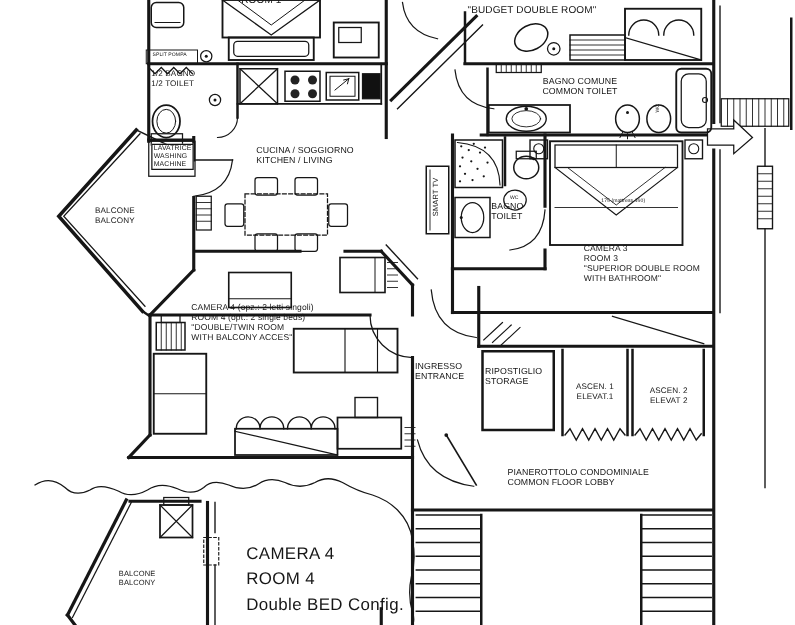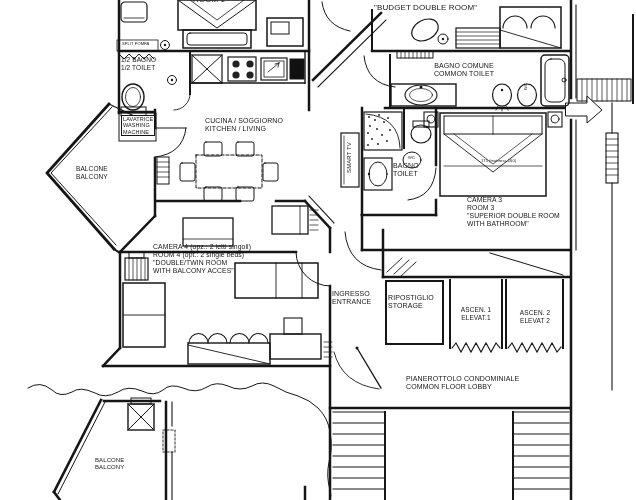--- a/index.html
+++ b/index.html
@@ -307,15 +307,18 @@
 <div class="lbl l7" style="left:388px;top:294px;">RIPOSTIGLIO
 STORAGE</div>
 <div class="lbl ctr" style="left:453px;top:306px;width:46px;">ASCEN. 1
 ELEVAT.1</div>
 <div class="lbl ctr" style="left:510px;top:309px;width:50px;">ASCEN. 2
 ELEVAT 2</div>
 <div class="lbl l7" style="left:406px;top:375px;">PIANEROTTOLO CONDOMINIALE
 COMMON FLOOR LOBBY</div>
 <div class="lbl" style="left:95px;top:457px;font-size:6px;">BALCONE
 BALCONY</div>
+<div class="lbl big" style="left:197px;top:433px;">CAMERA 4
+ROOM 4
+Double BED Config.</div>
 <div class="lbl tiny" style="left:122px;top:42px;">SPLIT POMPA</div>
 
 </div>
 
 </body></html>

